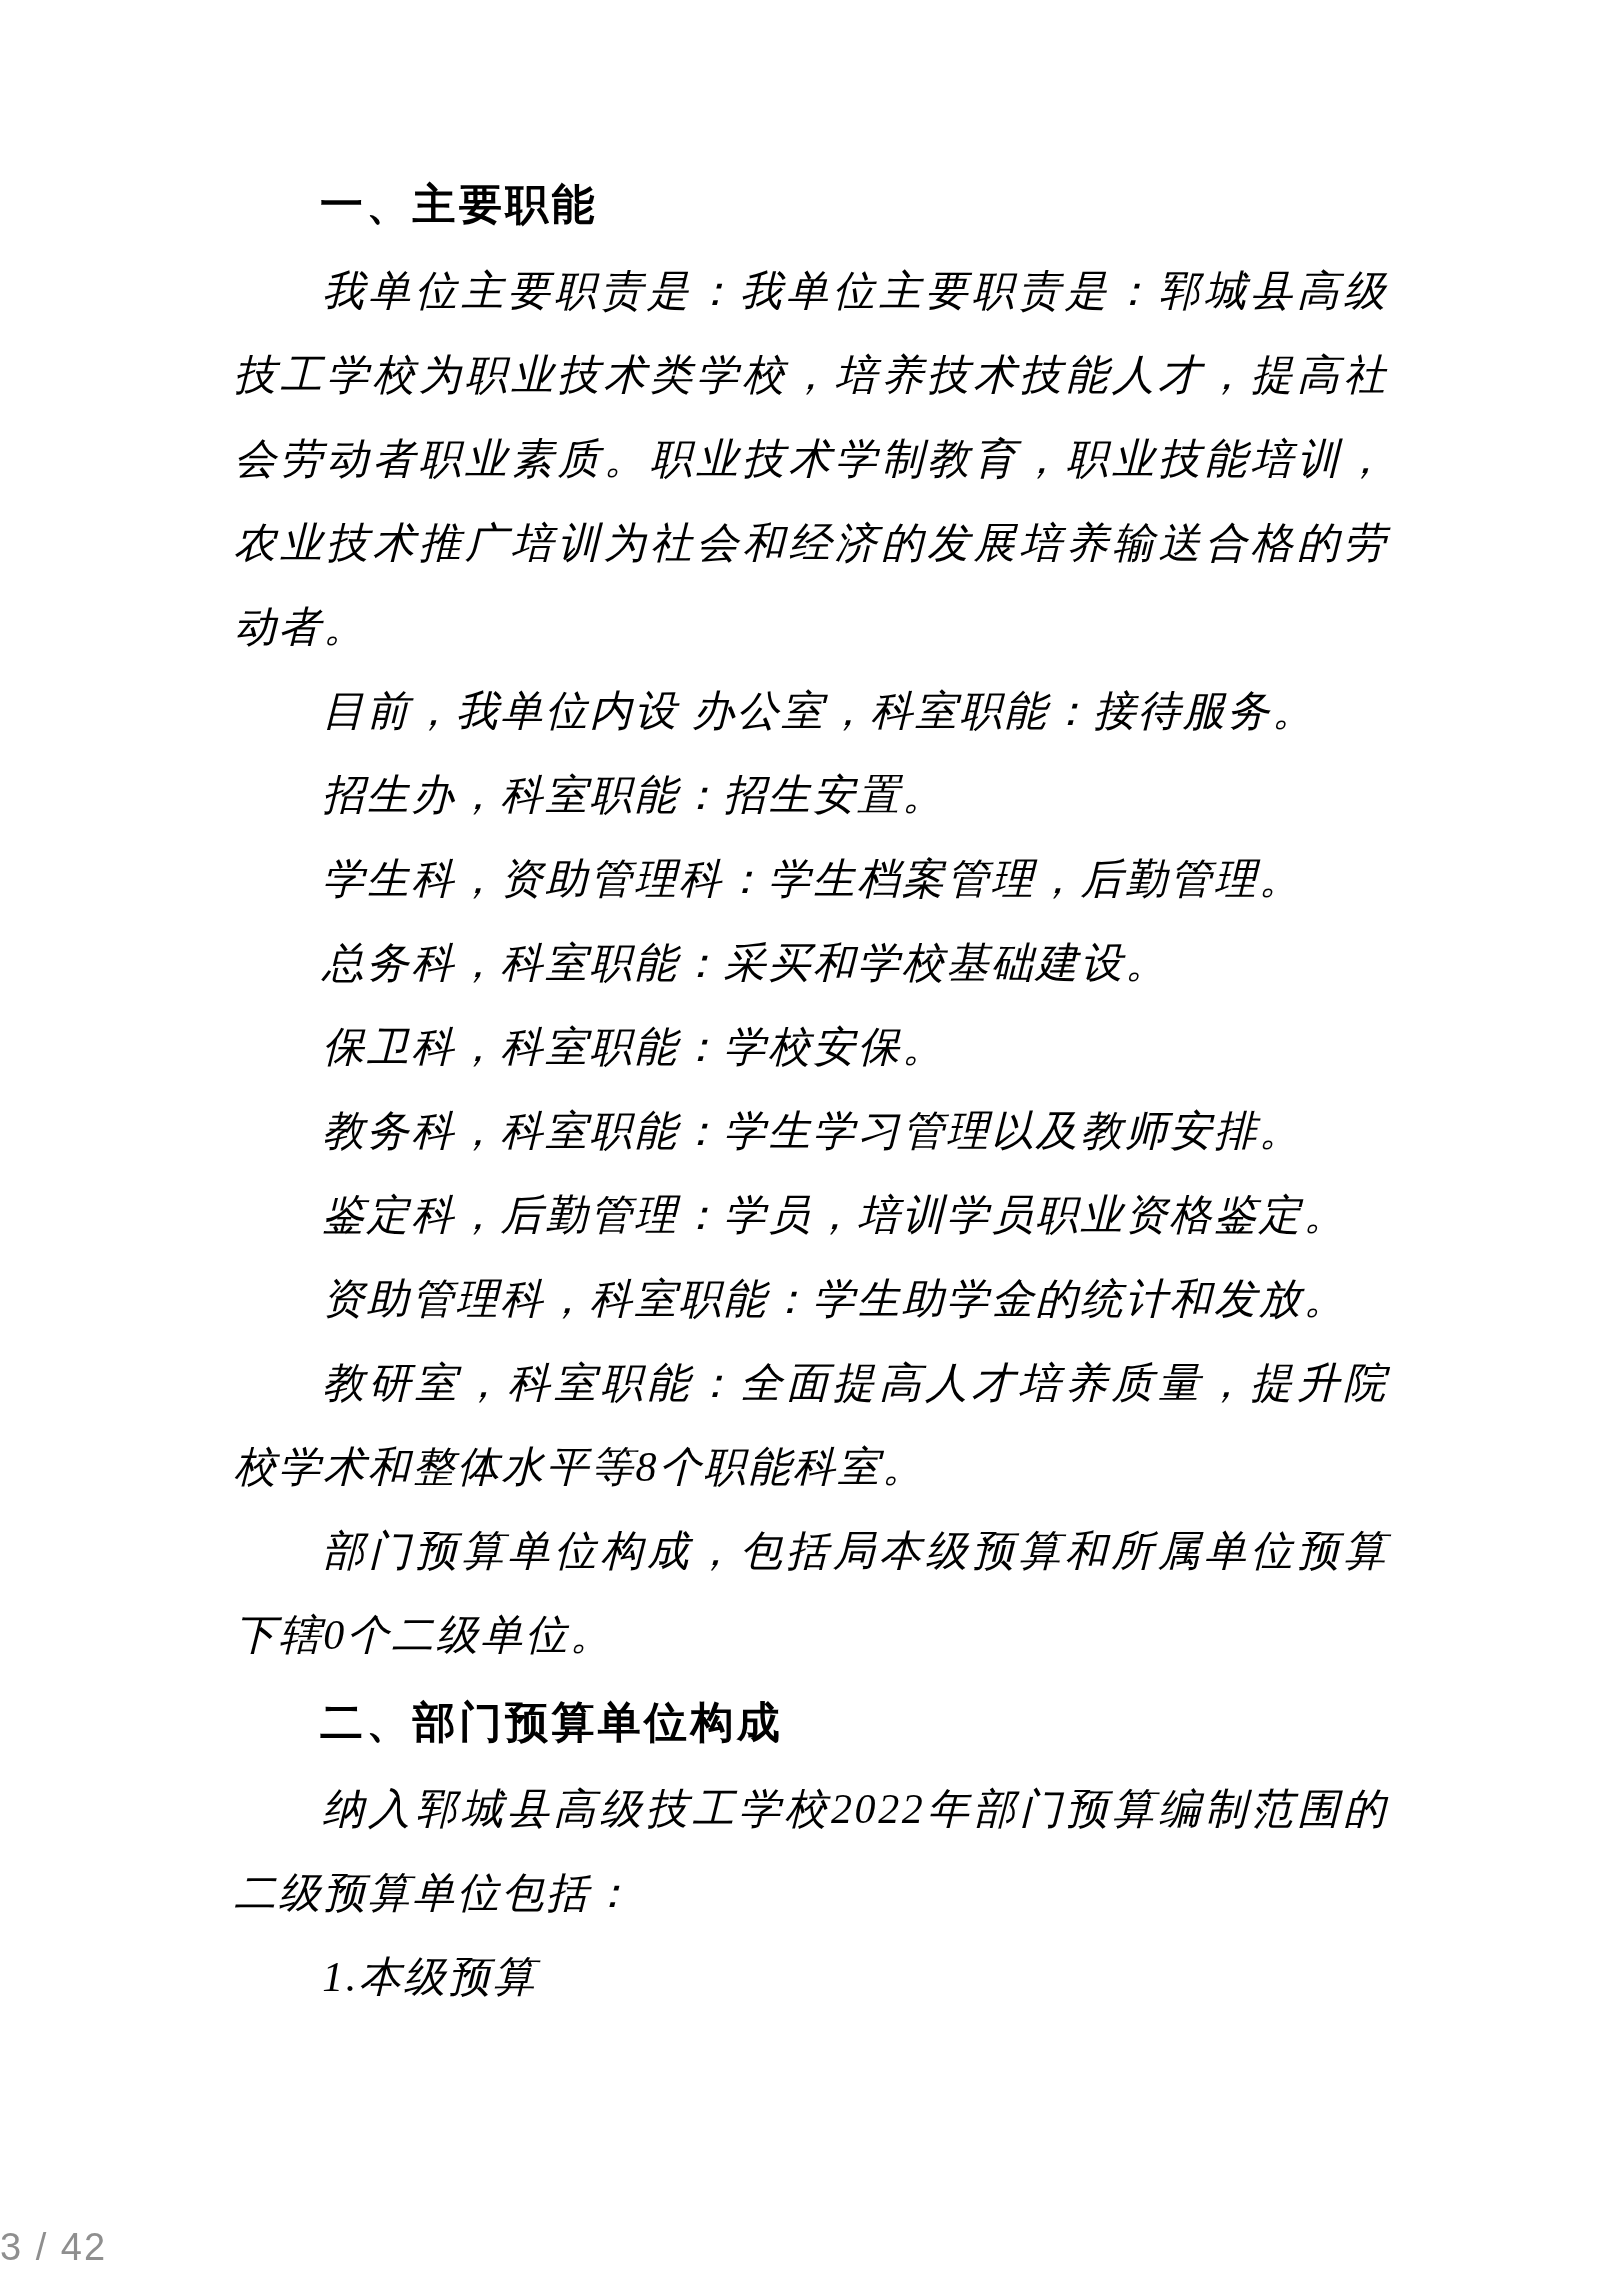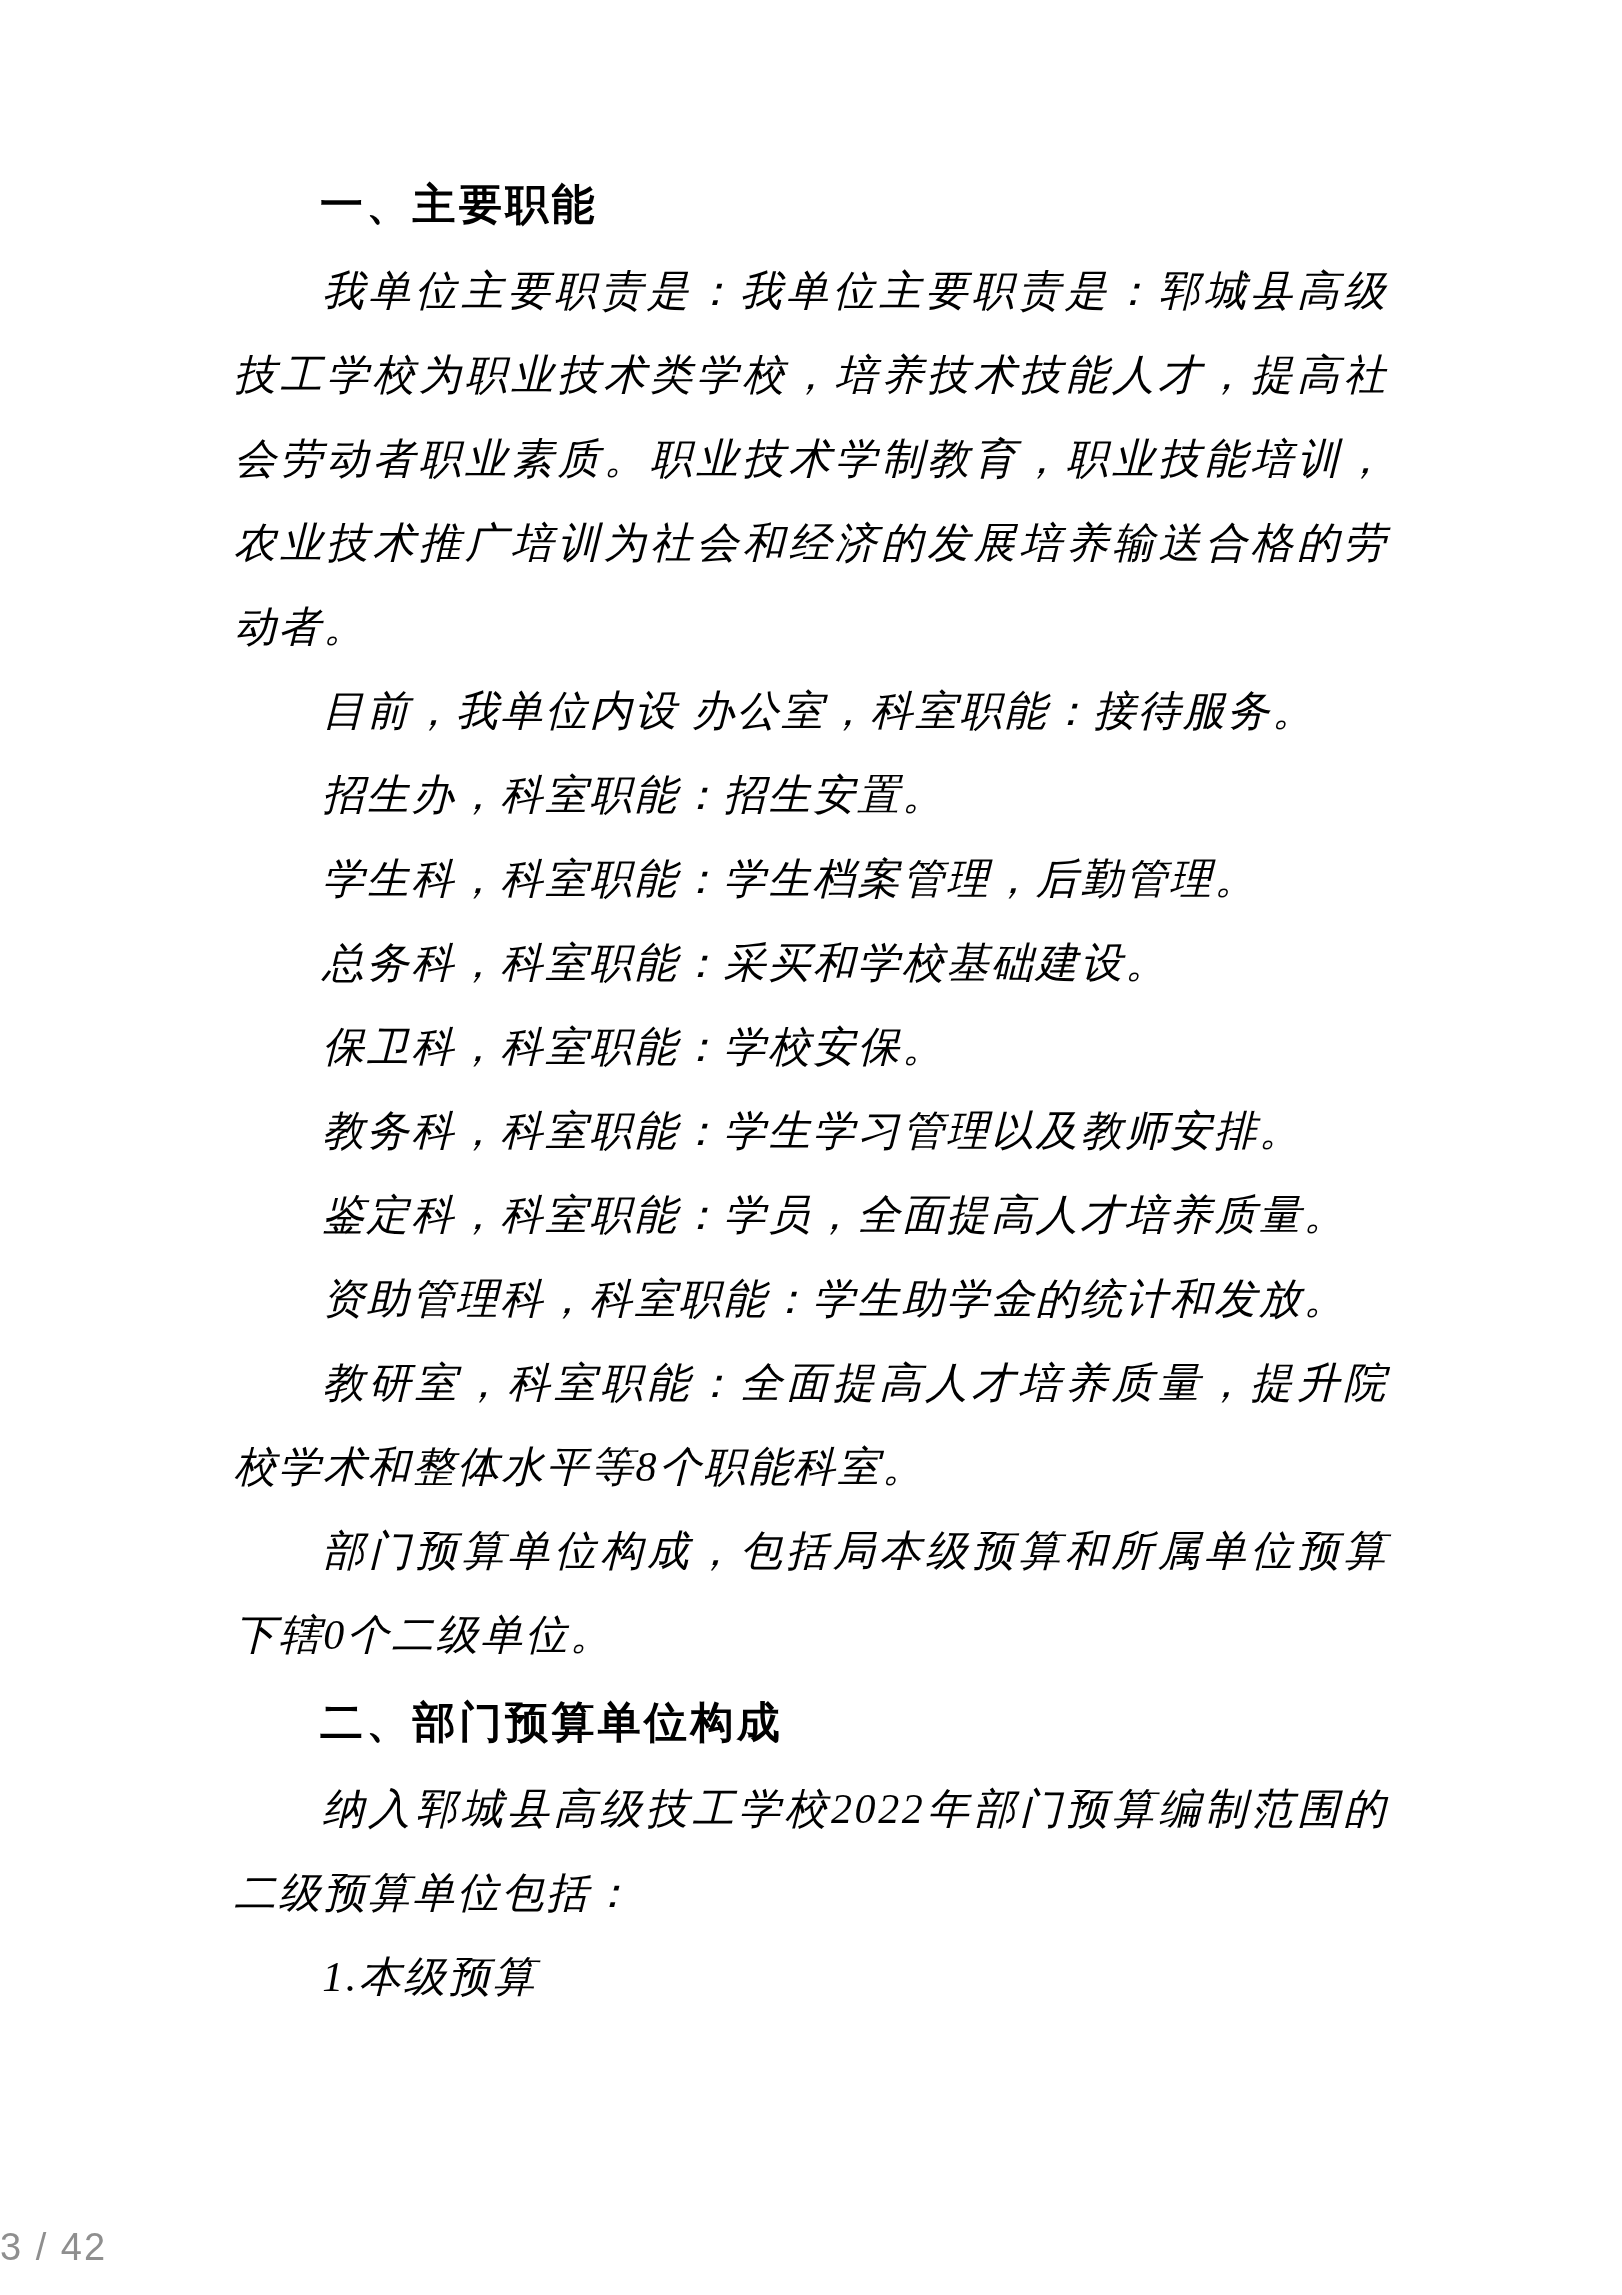--- a/index.html
+++ b/index.html
@@ -67,25 +67,25 @@
 </style>
 </head>
 <body>
 
 <div class="page">
   <div class="content">
     <p class="heading-para">一、主要职能</p>
     <p class="body-para">我单位主要职责是：我单位主要职责是：郓城县高级技工学校为职业技术类学校，培养技术技能人才，提高社会劳动者职业素质。职业技术学制教育，职业技能培训，农业技术推广培训为社会和经济的发展培养输送合格的劳动者。</p>
     <p class="body-para">目前，我单位内设 办公室，科室职能：接待服务。</p>
     <p class="body-para">招生办，科室职能：招生安置。</p>
-    <p class="body-para">学生科，科室职能：学生档案管理，后勤管理。</p>
+    <p class="body-para">学生科，资助管理科：学生档案管理，后勤管理。</p>
     <p class="body-para">总务科，科室职能：采买和学校基础建设。</p>
     <p class="body-para">保卫科，科室职能：学校安保。</p>
     <p class="body-para">教务科，科室职能：学生学习管理以及教师安排。</p>
-    <p class="body-para">鉴定科，科室职能：学员，全面提高人才培养质量。</p>
+    <p class="body-para">鉴定科，后勤管理：学员，培训学员职业资格鉴定。</p>
     <p class="body-para">资助管理科，科室职能：学生助学金的统计和发放。</p>
     <p class="body-para">教研室，科室职能：全面提高人才培养质量，提升院校学术和整体水平等8个职能科室。</p>
     <p class="body-para">部门预算单位构成，包括局本级预算和所属单位预算下辖0个二级单位。</p>
     <p class="heading-para">二、部门预算单位构成</p>
     <p class="body-para">纳入郓城县高级技工学校2022年部门预算编制范围的二级预算单位包括：</p>
     <p class="body-para">1.本级预算</p>
   </div>
   <div class="page-footer">3 / 42</div>
 </div>
 

